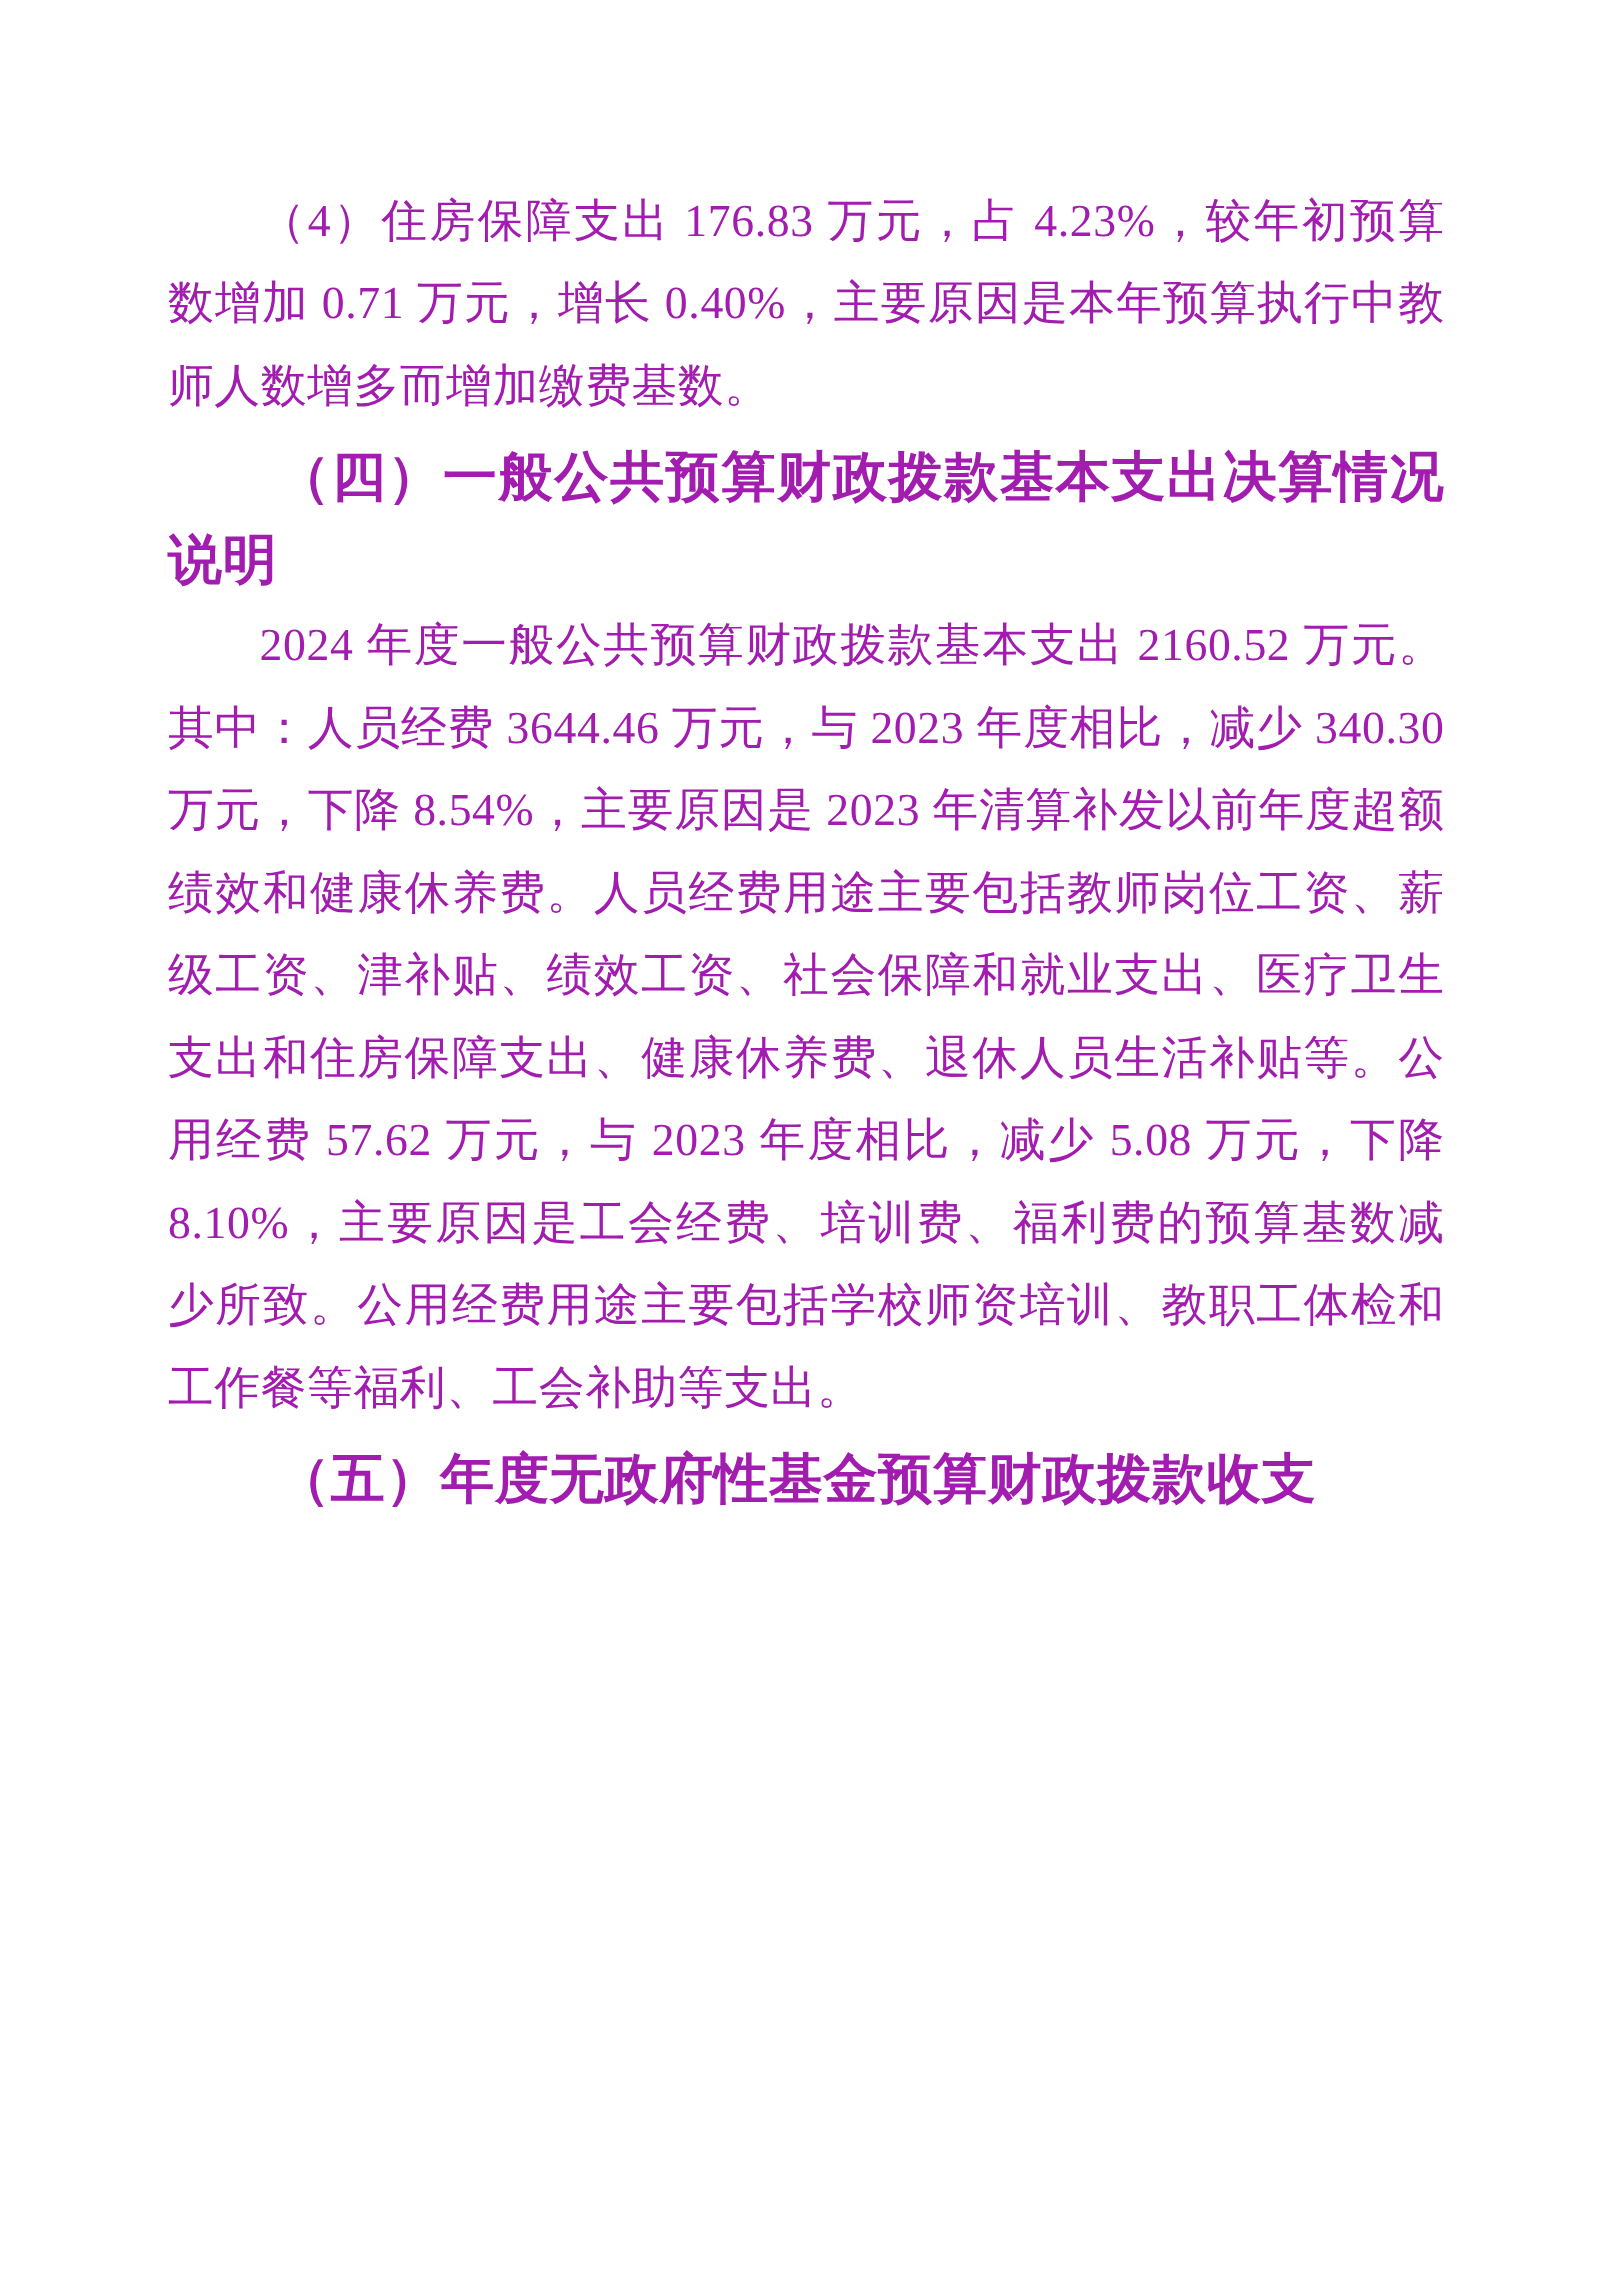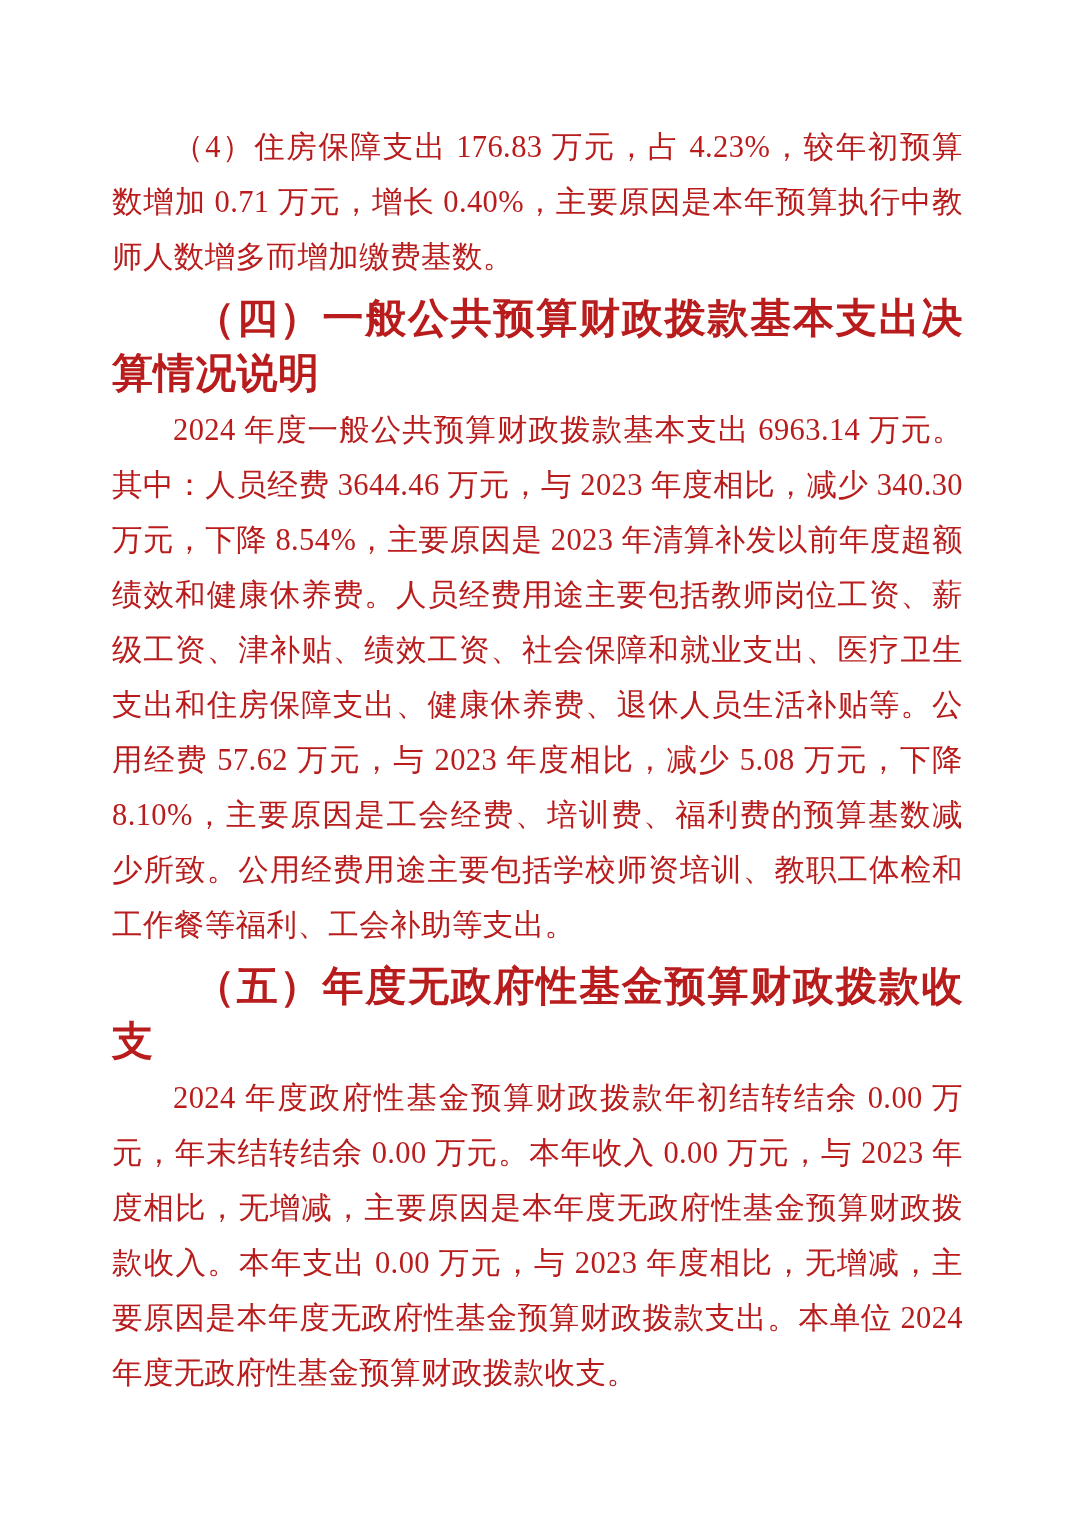--- a/index.html
+++ b/index.html
@@ -8,54 +8,53 @@
     background: #ffffff;
   }
   .page {
     width: 1075px;
     height: 1520px;
     background: #ffffff;
     position: relative;
     box-sizing: border-box;
     padding: 120px 112px 60px 112px;
     font-family: "Liberation Serif", "DejaVu Serif", serif;
-    color: #b91c1c;
+    color: #a21caf;
     overflow: hidden;
   }
   .doc-body {
     font-size: 30.5px;
     line-height: 55px;
     letter-spacing: 0.4px;
     text-align: justify;
     text-justify: inter-ideograph;
   }
   p.para {
     margin: 0 0 0 0;
     text-indent: 2em;
   }
   h3.heading {
     margin: 6px 0 2px 0;
-    font-size: 41px;
+    font-size: 36px;
     line-height: 55px;
     font-weight: bold;
     text-indent: 2em;
     letter-spacing: 0.5px;
   }
 </style>
 </head>
 <body>
 
 <div class="page">
   <div class="doc-body">
 
     <p class="para">（4）住房保障支出 176.83 万元，占 4.23%，较年初预算数增加 0.71 万元，增长 0.40%，主要原因是本年预算执行中教师人数增多而增加缴费基数。</p>
 
     <h3 class="heading">（四）一般公共预算财政拨款基本支出决算情况说明</h3>
 
-    <p class="para">2024 年度一般公共预算财政拨款基本支出 6963.14 万元。其中：人员经费 3644.46 万元，与 2023 年度相比，减少 340.30 万元，下降 8.54%，主要原因是 2023 年清算补发以前年度超额绩效和健康休养费。人员经费用途主要包括教师岗位工资、薪级工资、津补贴、绩效工资、社会保障和就业支出、医疗卫生支出和住房保障支出、健康休养费、退休人员生活补贴等。公用经费 57.62 万元，与 2023 年度相比，减少 5.08 万元，下降 8.10%，主要原因是工会经费、培训费、福利费的预算基数减少所致。公用经费用途主要包括学校师资培训、教职工体检和工作餐等福利、工会补助等支出。</p>
+    <p class="para">2024 年度一般公共预算财政拨款基本支出 2160.52 万元。其中：人员经费 3644.46 万元，与 2023 年度相比，减少 340.30 万元，下降 8.54%，主要原因是 2023 年清算补发以前年度超额绩效和健康休养费。人员经费用途主要包括教师岗位工资、薪级工资、津补贴、绩效工资、社会保障和就业支出、医疗卫生支出和住房保障支出、健康休养费、退休人员生活补贴等。公用经费 57.62 万元，与 2023 年度相比，减少 5.08 万元，下降 8.10%，主要原因是工会经费、培训费、福利费的预算基数减少所致。公用经费用途主要包括学校师资培训、教职工体检和工作餐等福利、工会补助等支出。</p>
 
     <h3 class="heading">（五）年度无政府性基金预算财政拨款收支</h3>
 
-    <p class="para">2024 年度政府性基金预算财政拨款年初结转结余 0.00 万元，年末结转结余 0.00 万元。本年收入 0.00 万元，与 2023 年度相比，无增减，主要原因是本年度无政府性基金预算财政拨款收入。本年支出 0.00 万元，与 2023 年度相比，无增减，主要原因是本年度无政府性基金预算财政拨款支出。本单位 2024 年度无政府性基金预算财政拨款收支。</p>
 
 
   </div>
 </div>
 
 </body></html>

